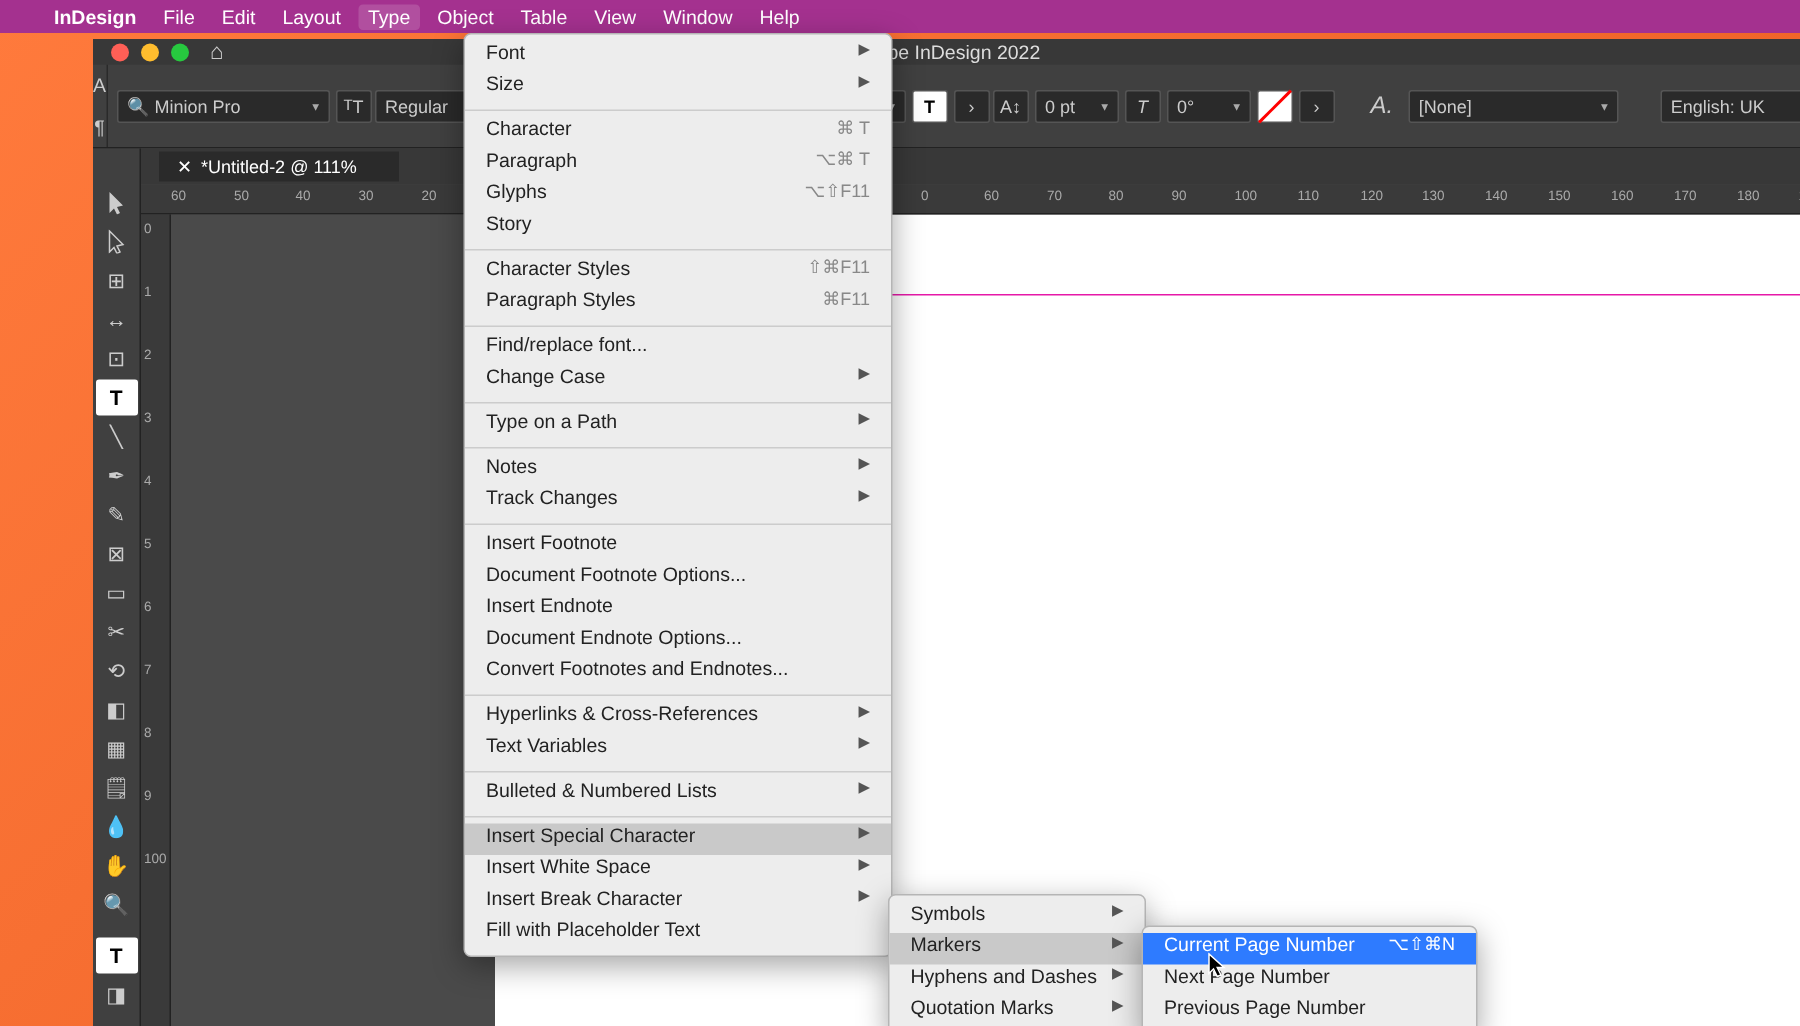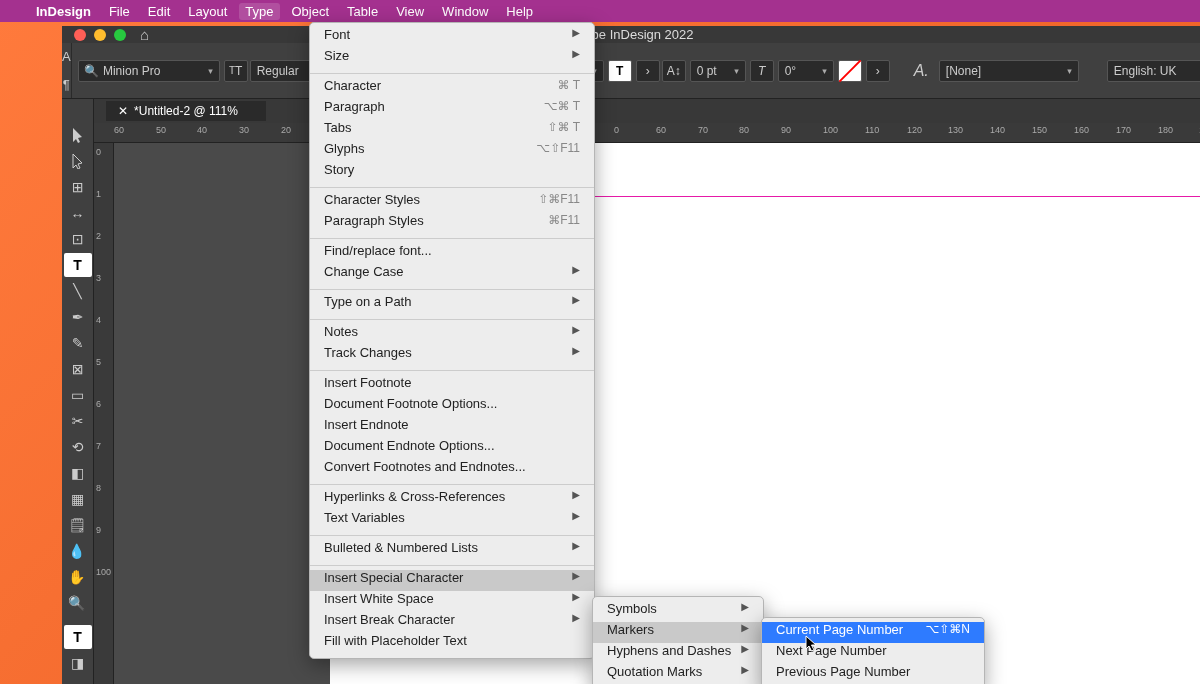--- a/index.html
+++ b/index.html
@@ -364,24 +364,20 @@
     <div class="dd-sep"></div>
     <div class="dd-item">
       <span>Character</span>
       <span class="dd-shortcut">⌘ T</span>
     </div>
     <div class="dd-item">
       <span>Paragraph</span>
       <span class="dd-shortcut">⌥⌘ T</span>
     </div>
     <div class="dd-item">
-      <span>Tabs</span>
-      <span class="dd-shortcut">⇧⌘ T</span>
-    </div>
-    <div class="dd-item">
       <span>Glyphs</span>
       <span class="dd-shortcut">⌥⇧F11</span>
     </div>
     <div class="dd-item">
       <span>Story</span>
     </div>
     <div class="dd-sep"></div>
     <div class="dd-item">
       <span>Character Styles</span>
       <span class="dd-shortcut">⇧⌘F11</span>

